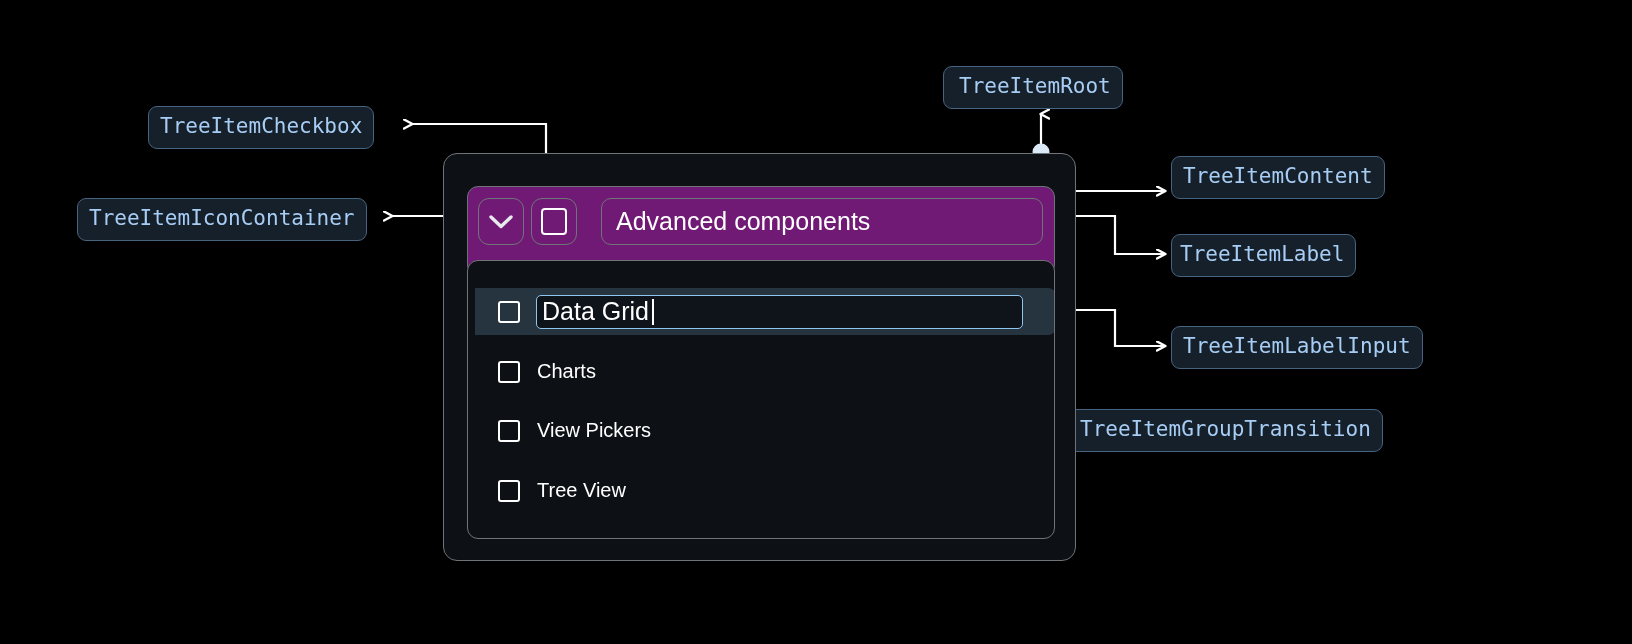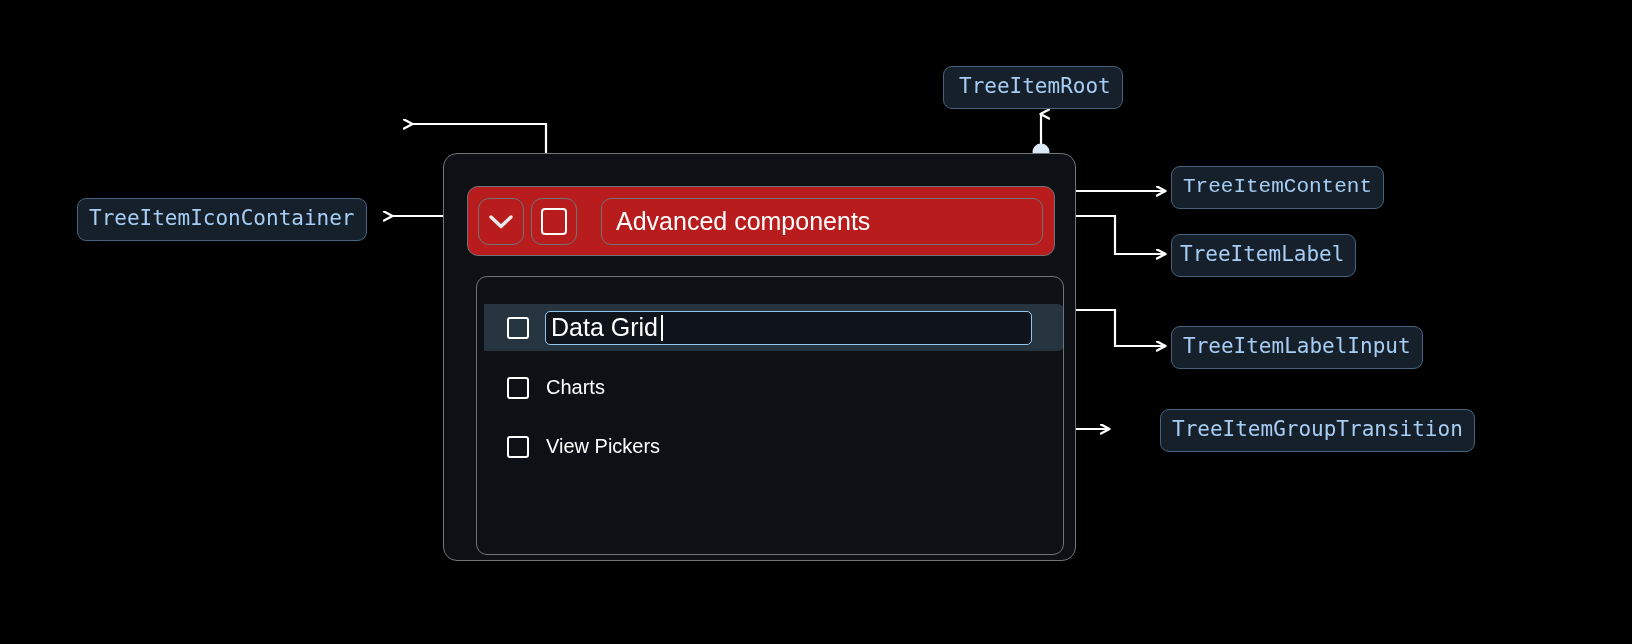--- a/index.html
+++ b/index.html
@@ -57,25 +57,25 @@
     box-sizing: border-box;
     border: 1.5px solid #6f7478;
     border-radius: 14px;
     background: #0d1115;
   }
   .tree-content {
     position: absolute;
     left: 23px;
     top: 32px;
     width: 588px;
-    height: 70px;
+    height: 90px;
     box-sizing: border-box;
     border: 1.5px solid #6f7478;
     border-radius: 11px;
-    background: #b91c1c;
+    background: #701a75;
     display: flex;
     align-items: center;
   }
   .icon-container {
     position: absolute;
     left: 10px;
     top: 11px;
     width: 46px;
     height: 47px;
     box-sizing: border-box;
@@ -118,29 +118,28 @@
     display: flex;
     align-items: center;
     padding-left: 14px;
     color: #ffffff;
     font-size: 25px;
   }
 
   .group-transition {
     position: absolute;
     left: 23px;
-    top: 122px;
+    top: 106px;
     width: 588px;
     height: 279px;
     box-sizing: border-box;
     border: 1.5px solid #6f7478;
     border-radius: 11px;
     background: #0d1115;
     overflow: hidden;
-    margin-left: 9px;
   }
   .child-row {
     position: absolute;
     left: 7px;
     width: 581px;
     height: 47px;
     display: flex;
     align-items: center;
     box-sizing: border-box;
   }
@@ -228,32 +227,33 @@
       <circle cx="546" cy="197" r="8.5"></circle>
       <circle cx="493" cy="216" r="8.5"></circle>
       <circle cx="1041" cy="152" r="8.5"></circle>
       <circle cx="1053" cy="191" r="8.5"></circle>
       <circle cx="1042" cy="216" r="8.5"></circle>
       <circle cx="1042" cy="310" r="8.5"></circle>
       <circle cx="1053" cy="429" r="8.5"></circle>
     </g>
   </svg>
 
+  <div class="chip" style="left:148px; top:106px;">TreeItemCheckbox</div>
 
   <div class="chip" style="left:77px; top:198px;text-align:center;">TreeItemIconContainer</div>
 
   <div class="chip" style="left:943px; top:66px;padding-left:15px;">TreeItemRoot</div>
 
-  <div class="chip" style="left:1171px; top:166px;font-family:Liberation Mono, monospace;">TreeItemContent</div>
+  <div class="chip" style="left:1171px; top:156px;">TreeItemContent</div>
 
   <div class="chip" style="left:1171px; top:234px;padding-left:8px;">TreeItemLabel</div>
 
   <div class="chip" style="left:1171px; top:326px;">TreeItemLabelInput</div>
 
-  <div class="chip" style="left:1160px; top:409px;">TreeItemGroupTransition</div>
+  <div class="chip" style="left:1068px; top:409px;">TreeItemGroupTransition</div>
 
   <div class="tree-root">
 
     <div class="tree-content">
 
       <div class="icon-container">
         <svg width="26" height="16" viewBox="0 0 26 16">
           <path d="M3,3 L13,12.5 L23,3" fill="none" stroke="#e8eaed" stroke-width="3.4" stroke-linecap="round" stroke-linejoin="round"></path>
         </svg>
       </div>
@@ -280,17 +280,21 @@
       <div class="child-row" style="top:87px;">
         <div class="cb"></div>
         <div class="txt">Charts</div>
       </div>
 
       <div class="child-row" style="top:146px;">
         <div class="cb"></div>
         <div class="txt">View Pickers</div>
       </div>
 
+      <div class="child-row" style="top:206px;">
+        <div class="cb"></div>
+        <div class="txt">Tree View</div>
+      </div>
 
     </div>
   </div>
 
 </div>
 
 </body></html>

